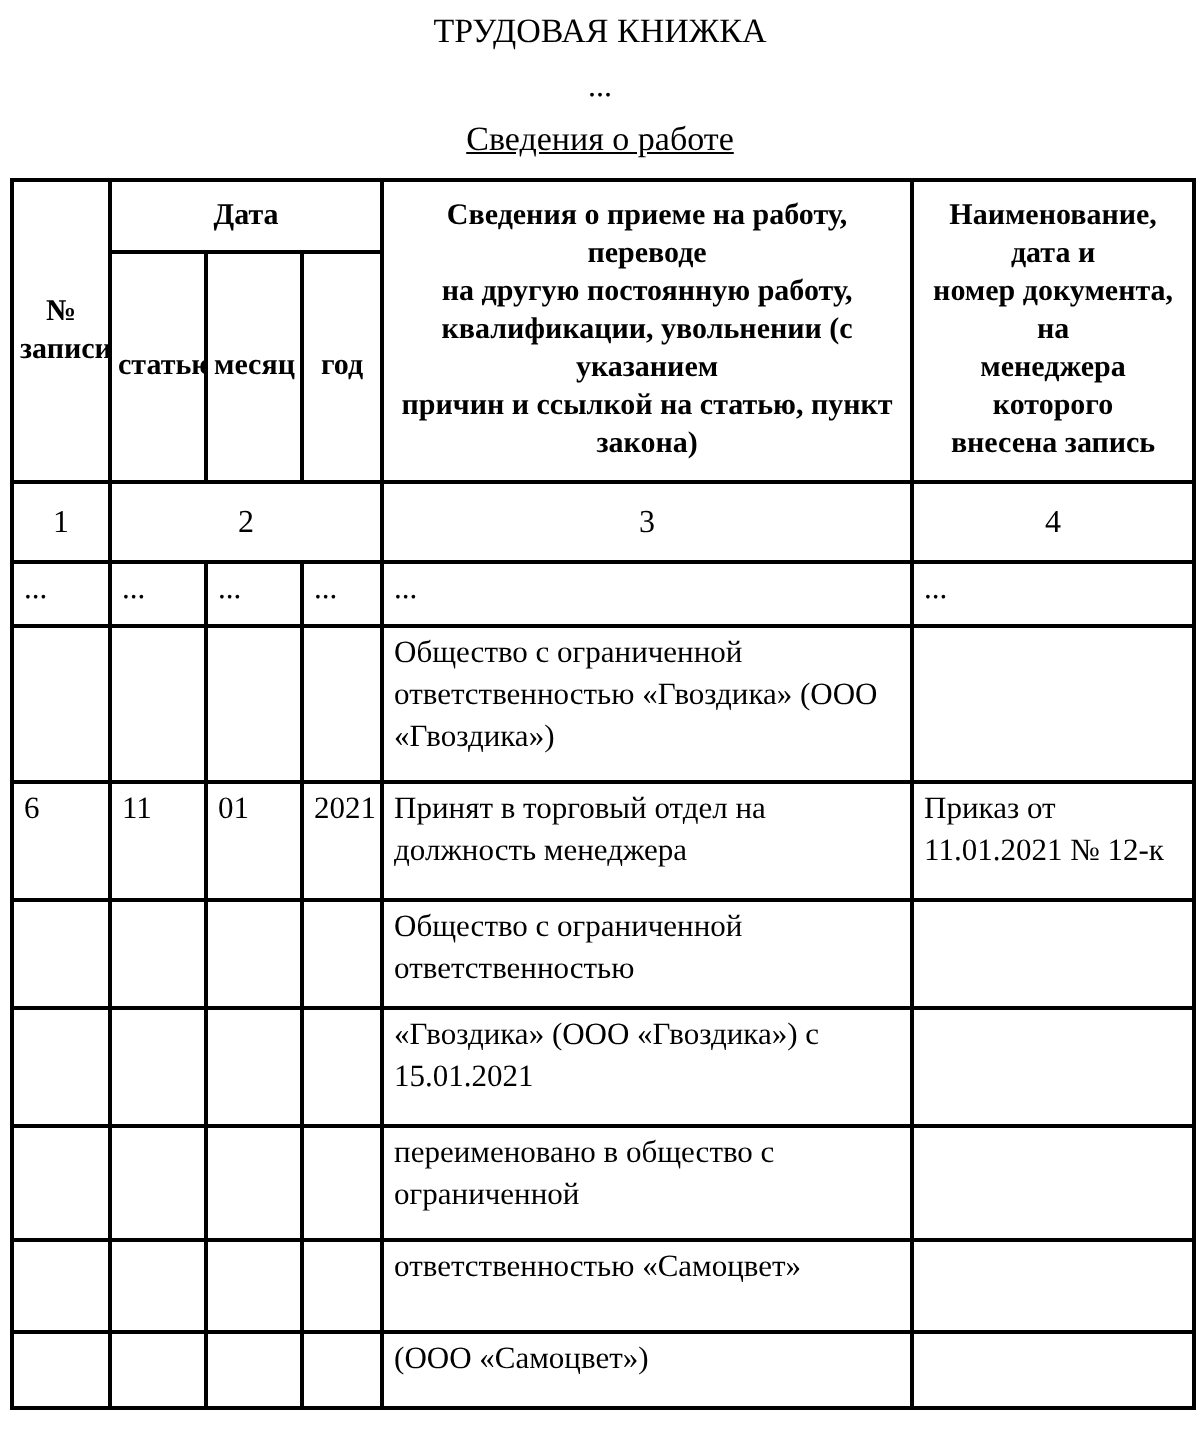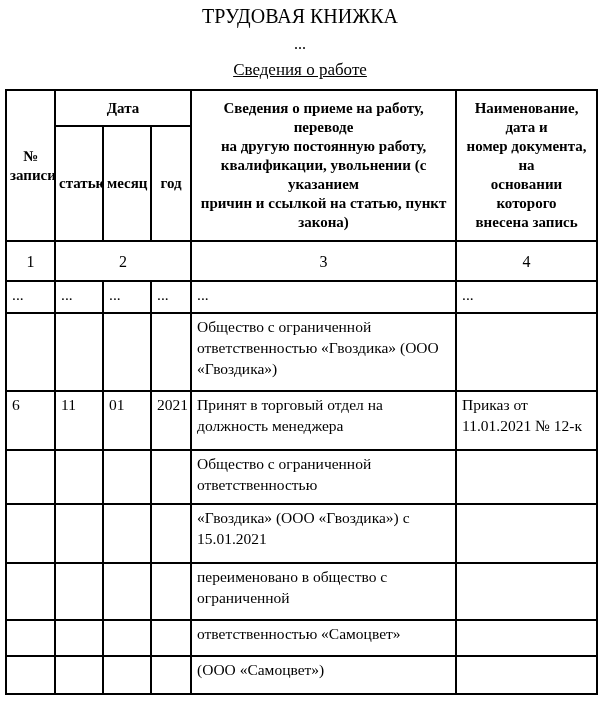--- a/index.html
+++ b/index.html
@@ -8,21 +8,21 @@
     background: #ffffff;
     width: 600px;
     height: 722px;
     font-family: "Liberation Serif", "DejaVu Serif", serif;
     color: #000000;
     -webkit-font-smoothing: antialiased;
   }
   .page { width: 600px; height: 722px; overflow: hidden; }
   .doc-title {
     text-align: center;
-    font-size: 20px;
+    font-size: 17px;
     line-height: 20px;
     padding-top: 6px;
   }
   .doc-ellipsis {
     text-align: center;
     font-size: 16px;
     line-height: 18px;
     margin-top: 9px;
   }
   .doc-subtitle {
@@ -64,21 +64,21 @@
     text-align: left;
     vertical-align: top;
     padding: 2px 4px 2px 5px;
   }
   tr.r-dots { height: 32px; }
   tr.r-b    { height: 78px; }
   tr.r-c    { height: 59px; }
   tr.r-d    { height: 54px; }
   tr.r-e    { height: 59px; padding-left: 48px; }
   tr.r-f    { height: 57px; }
-  tr.r-g    { height: 36px; }
+  tr.r-g    { height: 46px; }
   tr.r-h    { height: 38px; }
 </style>
 </head>
 <body>
 
 <div class="page">
 
   <div class="doc-title">ТРУДОВАЯ КНИЖКА</div>
   <div class="doc-ellipsis">...</div>
   <div class="doc-subtitle">Сведения о работе</div>
@@ -101,21 +101,21 @@
 переводе
 на другую постоянную работу,
 квалификации, увольнении (с
 указанием
 причин и ссылкой на статью, пункт
 закона)</th>
         <th rowspan="2" class="pre">Наименование,
 дата и
 номер документа,
 на
-основании
+менеджера
 которого
 внесена запись</th>
       </tr>
       <tr class="hdr-sub">
         <th>статью</th>
         <th>месяц</th>
         <th>год</th>
       </tr>
       <tr class="hdr-num">
         <th>1</th>

